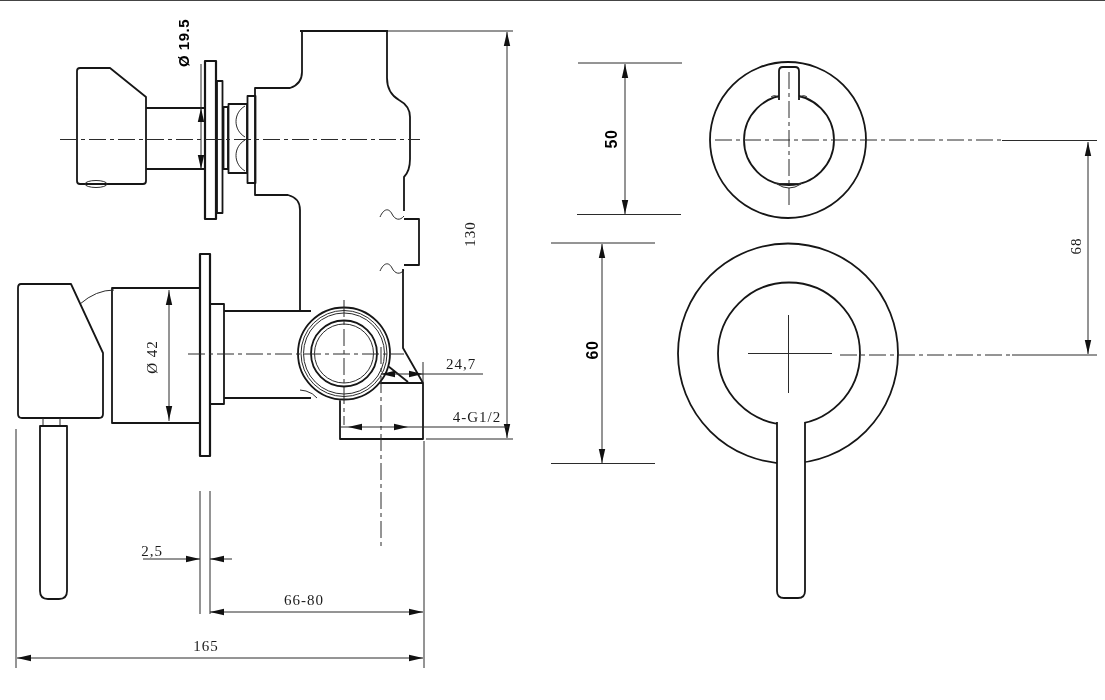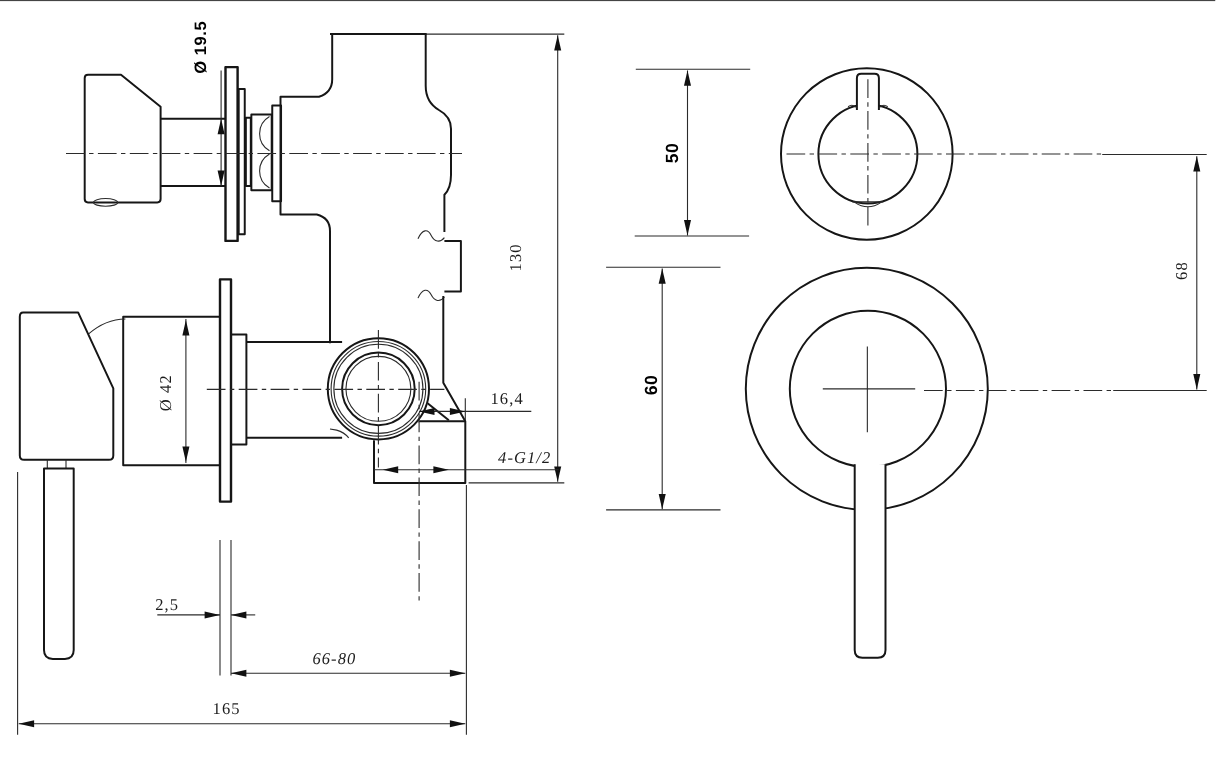--- a/index.html
+++ b/index.html
@@ -169,27 +169,27 @@
     <polygon class="arrow" points="1088,353 1084.8,339 1091.2,339"></polygon>
   </g>
 </svg>
 
   <div class="dim-label bold vert" style="left:183px;top:42px;font-size:15px;">Ø 19.5</div>
 
   <div class="dim-label vert" style="left:470px;top:233px;">130</div>
 
   <div class="dim-label vert" style="left:152px;top:356px;">Ø 42</div>
 
-  <div class="dim-label" style="left:461px;top:363px;">16,4</div>
+  <div class="dim-label" style="left:461px;top:363px;">24,7</div>
 
-  <div class="dim-label" style="left:477px;top:416px;font-style:italic;">4-G1/2</div>
+  <div class="dim-label" style="left:477px;top:416px;">4-G1/2</div>
 
   <div class="dim-label" style="left:152px;top:550px;">2,5</div>
 
-  <div class="dim-label" style="left:304px;top:599px;font-style:italic;">66-80</div>
+  <div class="dim-label" style="left:304px;top:599px;">66-80</div>
 
   <div class="dim-label" style="left:206px;top:645px;">165</div>
 
   <div class="dim-label bold vert" style="left:612px;top:138px;">50</div>
 
   <div class="dim-label bold vert" style="left:593px;top:349px;">60</div>
 
   <div class="dim-label vert" style="left:1076px;top:245px;">68</div>
 </div>
 

